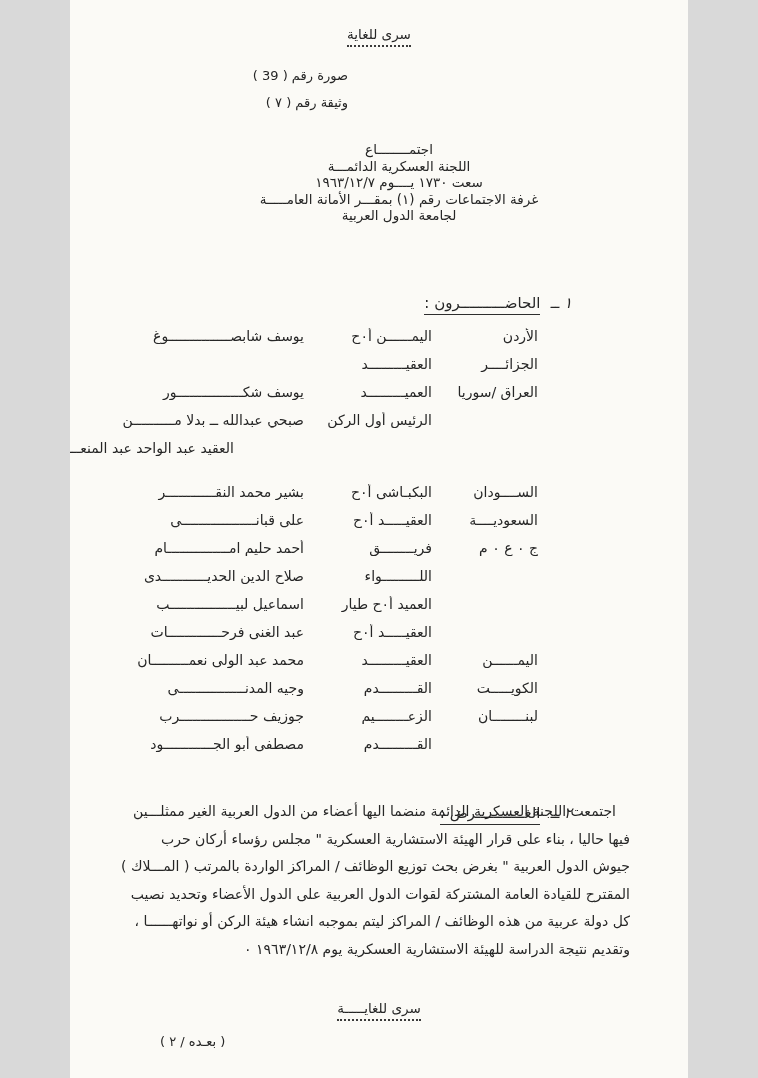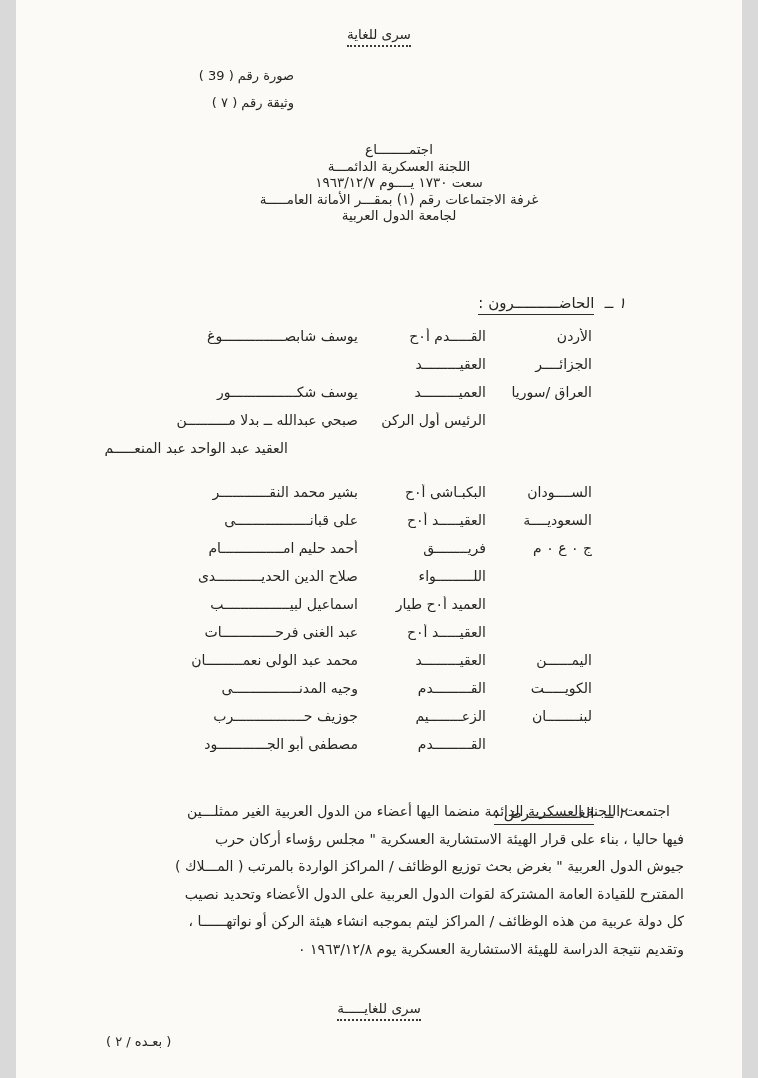--- a/index.html
+++ b/index.html
@@ -1,19 +1,19 @@
 <!DOCTYPE html>
 <html><head>
 <meta charset="utf-8">
 <style>
   * { margin:0; padding:0; box-sizing:border-box; }
   html,body { background:#d9d9d9; }
   body { font-family:"DejaVu Sans", sans-serif; }
   .page {
-    position:relative; width:726px; height:1078px; margin:0 auto;
+    position:relative; width:618px; height:1078px; margin:0 auto;
     background:#fbfaf6; color:#262626; overflow:hidden;
   }
   .secret { position:absolute; left:0; right:0; text-align:center; font-size:13.5px; }
   .secret.top { top:26px; }
   .secret.bottom { top:1000px; }
   .dotted { display:inline-block; border-bottom:2px dotted #3a3a3a; padding-bottom:3px; direction:rtl; }
 
   .stamps { position:absolute; top:62px; left:178px; width:100px; direction:rtl; text-align:right;
             font-size:13px; line-height:27px; white-space:nowrap; }
 
@@ -64,21 +64,21 @@
     <div class="t-line">لجامعة الدول العربية</div>
   </div>
 
   <div class="sec-heading s1">
     <span class="sec-num">١ ــ</span><span class="sec-title">الحاضــــــــــرون :</span>
   </div>
 
   <div class="attendees">
       <div class="att-row">
         <span class="col-country">الأردن</span>
-        <span class="col-rank">القـــــدم أ٠ح</span>
+        <span class="col-rank">اليمــــــن أ٠ح</span>
         <span class="col-name">يوسف شابصـــــــــــــــوغ</span>
       </div>
       <div class="att-row">
         <span class="col-country">الجزائــــر</span>
         <span class="col-rank">العقيـــــــــد</span>
       </div>
       <div class="att-row">
         <span class="col-country">العراق /سوريا</span>
         <span class="col-rank">العميـــــــــد</span>
         <span class="col-name">يوسف شكــــــــــــــــور</span>

